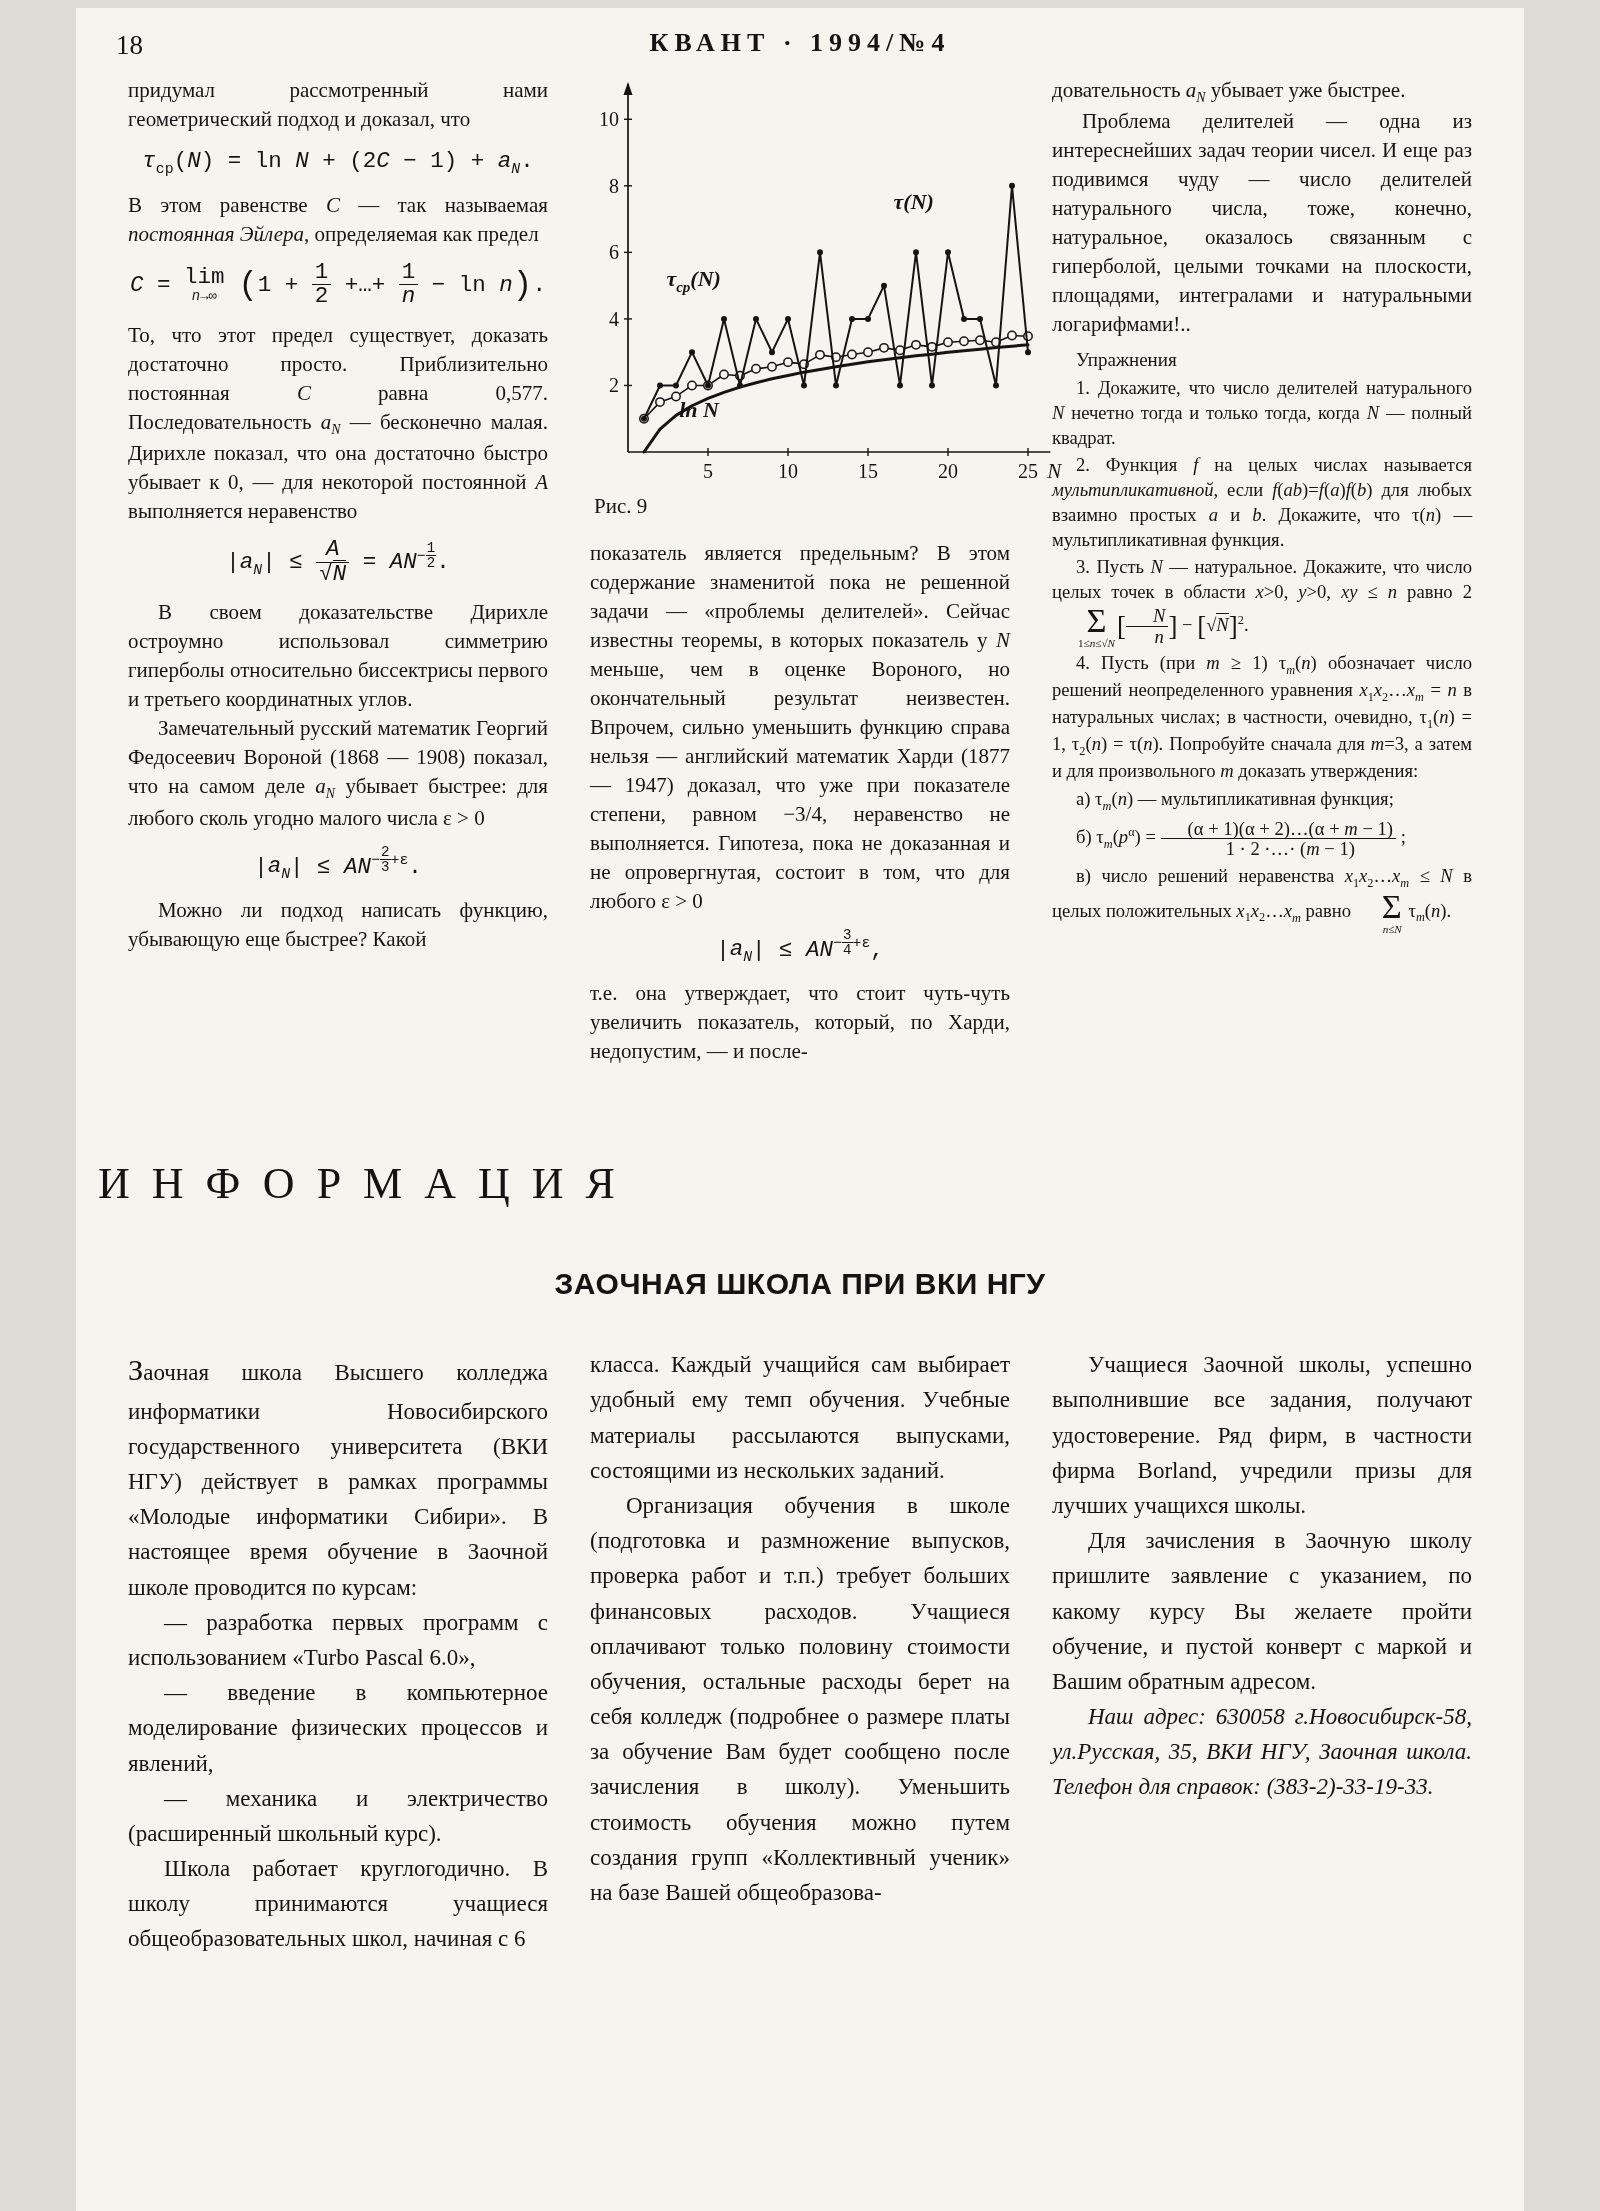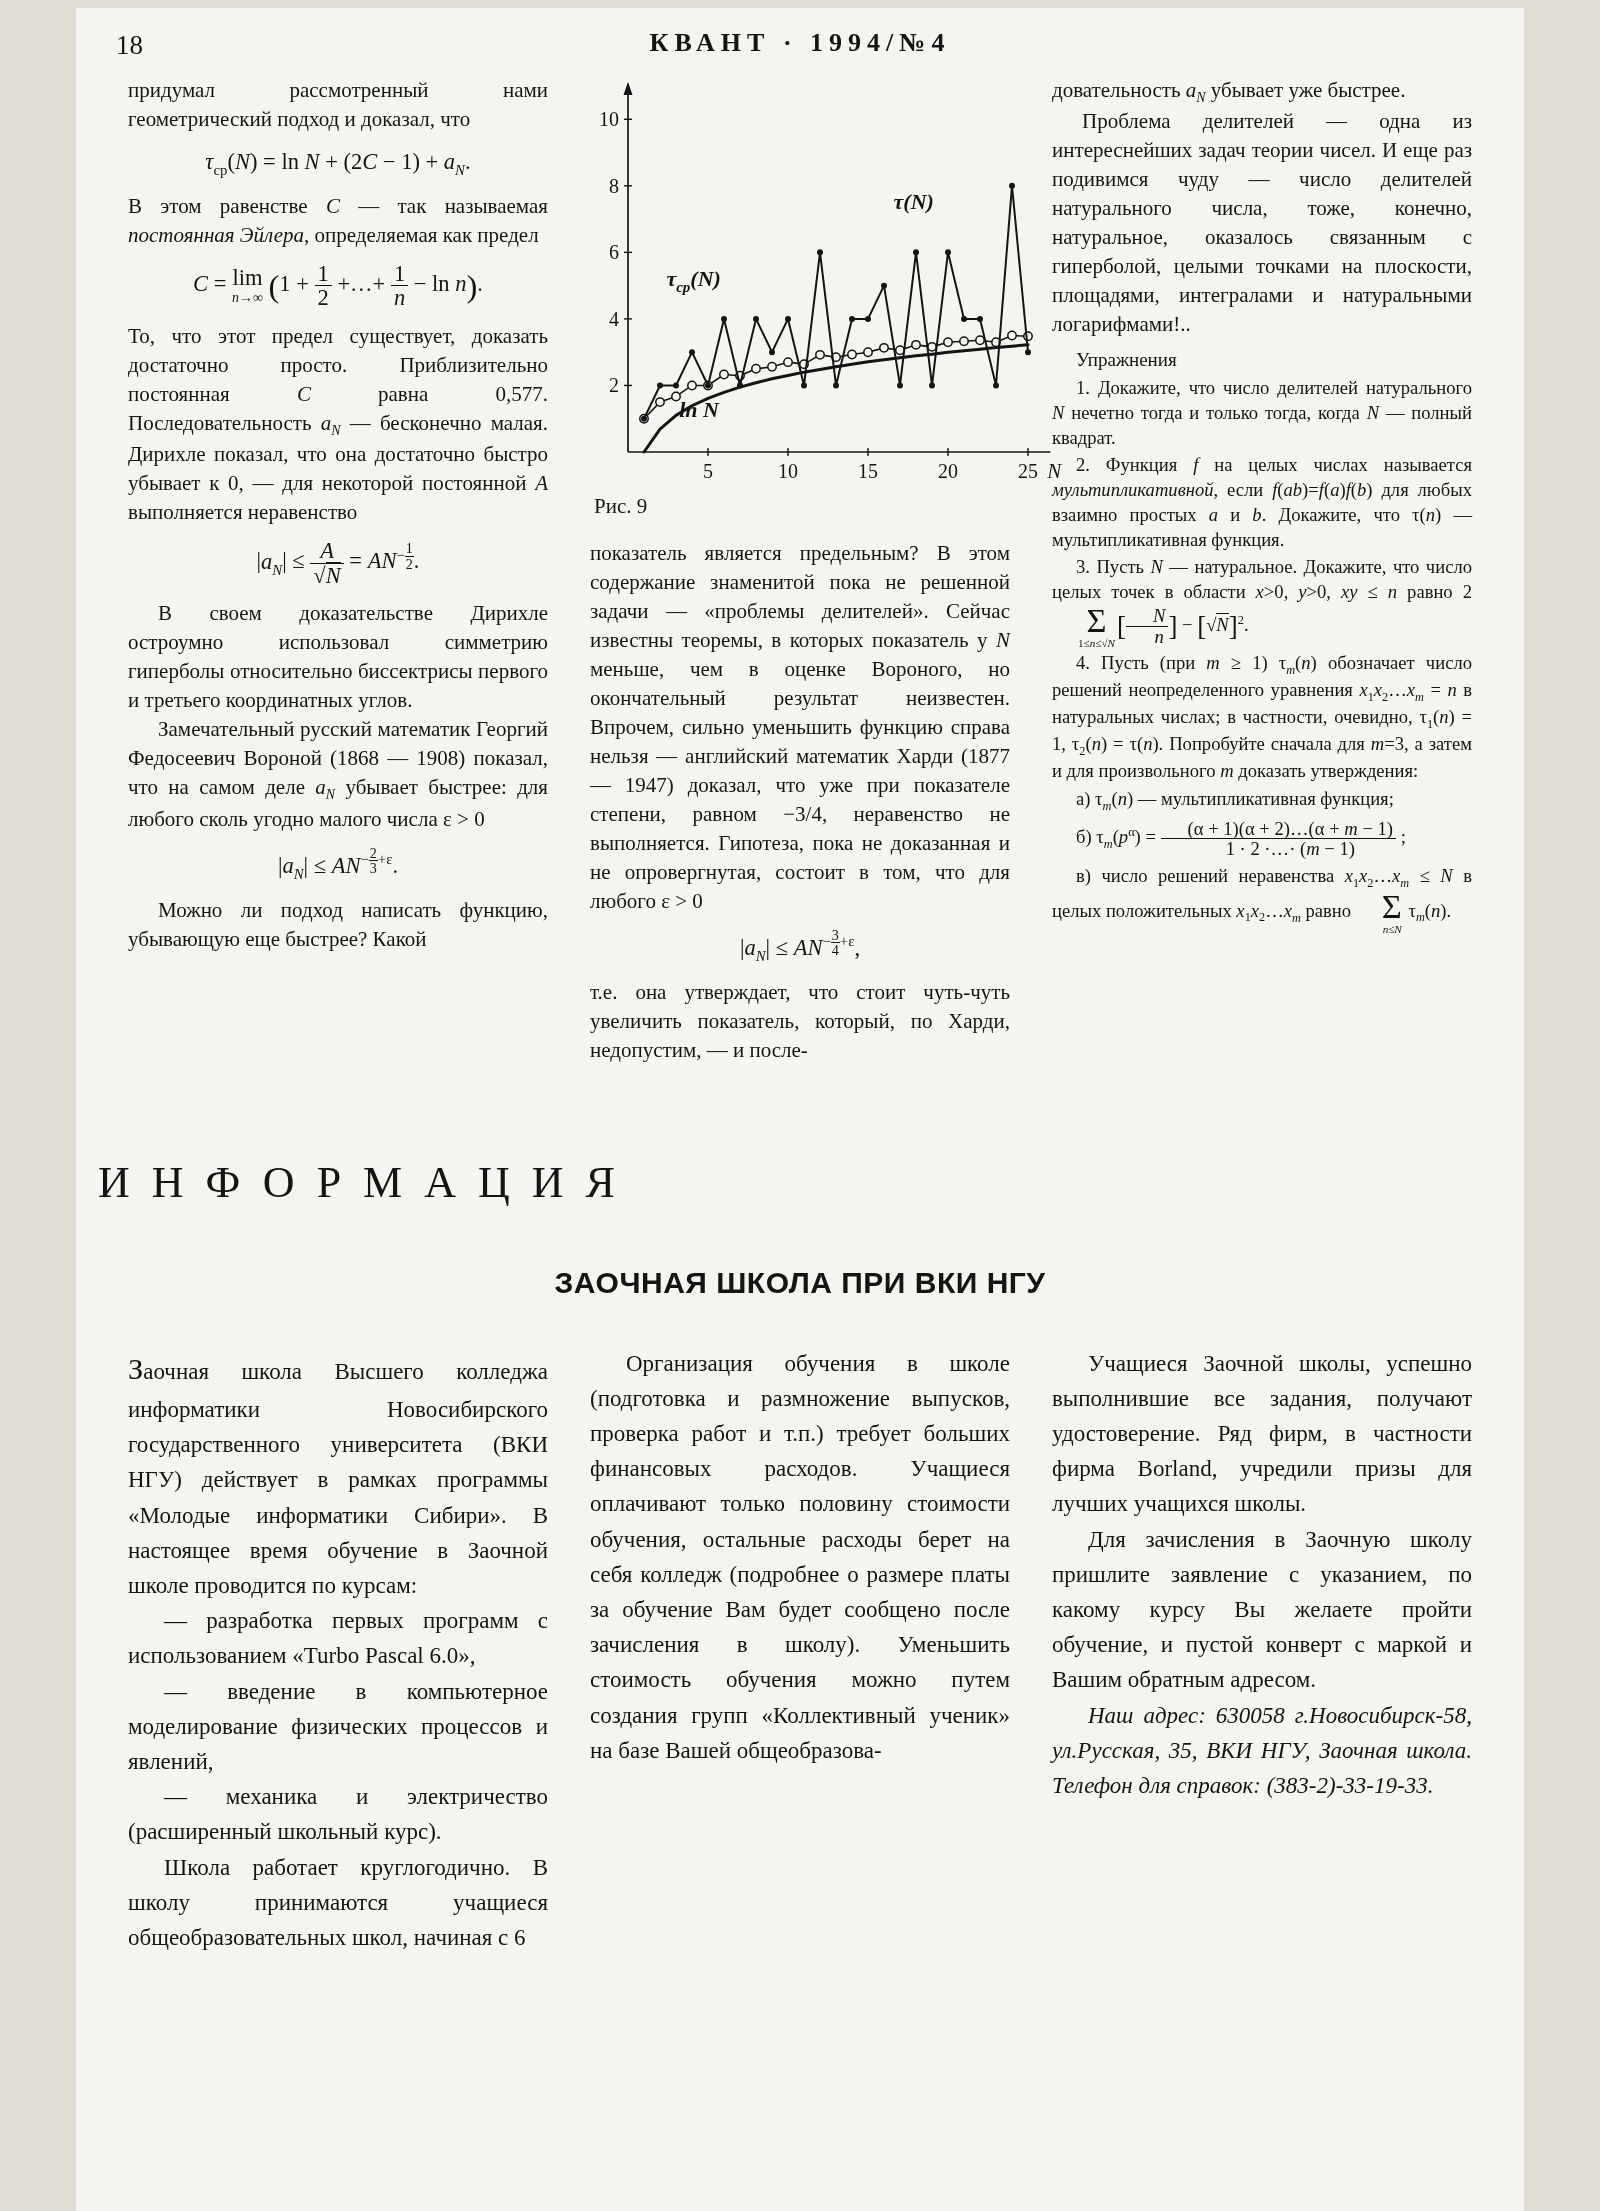--- a/index.html
+++ b/index.html
@@ -15,21 +15,21 @@
            font-weight:bold;letter-spacing:6px;}
 
   
   .cols{display:flex;gap:42px;padding:0 52px;}
   .col{flex:1;min-width:0;}
 
   
   .article{font-size:21px;line-height:1.38;text-align:justify;}
   .article p{margin:0;text-indent:30px;}
   .article p.noind{text-indent:0;}
-  .formula{text-align:center;margin:12px 0;font-size:22.5px;text-indent:0;}
+  .formula{text-align:center;margin:12px 0;font-size:22.5px;text-indent:0;font-family:Liberation Mono, monospace;}
 
   
   .frac{display:inline-block;vertical-align:middle;text-align:center;line-height:1.05;}
   .frac .top{display:block;border-bottom:1.4px solid #141414;padding:0 3px;}
   .frac .bot{display:block;padding:0 3px;}
   sub{font-size:.66em;}
   sup{font-size:.66em;}
   sup .frac{font-size:.95em;}
   sup .frac .top{border-bottom-width:1px;padding:0 1px;}
   sup .frac .bot{padding:0 1px;}
@@ -204,20 +204,21 @@
 
   <section class="cols info">
     <div class="col">
       <p class="noind lead">Заочная школа Высшего колледжа информатики Новосибирского государственного университета (ВКИ НГУ) действует в рамках программы «Молодые информатики Сибири». В настоящее время обучение в Заочной школе проводится по курсам:</p>
       <p>— разработка первых программ с использованием «Turbo Pascal 6.0»,</p>
       <p>— введение в компьютерное моделирование физических процессов и явлений,</p>
       <p>— механика и электричество (расширенный школьный курс).</p>
       <p>Школа работает круглогодично. В школу принимаются учащиеся общеобразовательных школ, начиная с 6</p>
     </div>
     <div class="col">
+      <p class="noind">класса. Каждый учащийся сам выбирает удобный ему темп обучения. Учебные материалы рассылаются выпусками, состоящими из нескольких заданий.</p>
       <p>Организация обучения в школе (подготовка и размножение выпусков, проверка работ и т.п.) требует больших финансовых расходов. Учащиеся оплачивают только половину стоимости обучения, остальные расходы берет на себя колледж (подробнее о размере платы за обучение Вам будет сообщено после зачисления в школу). Уменьшить стоимость обучения можно путем создания групп «Коллективный ученик» на базе Вашей общеобразова-</p>
     </div>
     <div class="col">
       <p>Учащиеся Заочной школы, успешно выполнившие все задания, получают удостоверение. Ряд фирм, в частности фирма Borland, учредили призы для лучших учащихся школы.</p>
       <p>Для зачисления в Заочную школу пришлите заявление с указанием, по какому курсу Вы желаете пройти обучение, и пустой конверт с маркой и Вашим обратным адресом.</p>
       <p class="address">Наш адрес: 630058 г.Новосибирск-58, ул.Русская, 35, ВКИ НГУ, Заочная школа. Телефон для справок: (383-2)-33-19-33.</p>
     </div>
   </section>
 
   <div class="scan-edge"></div>

